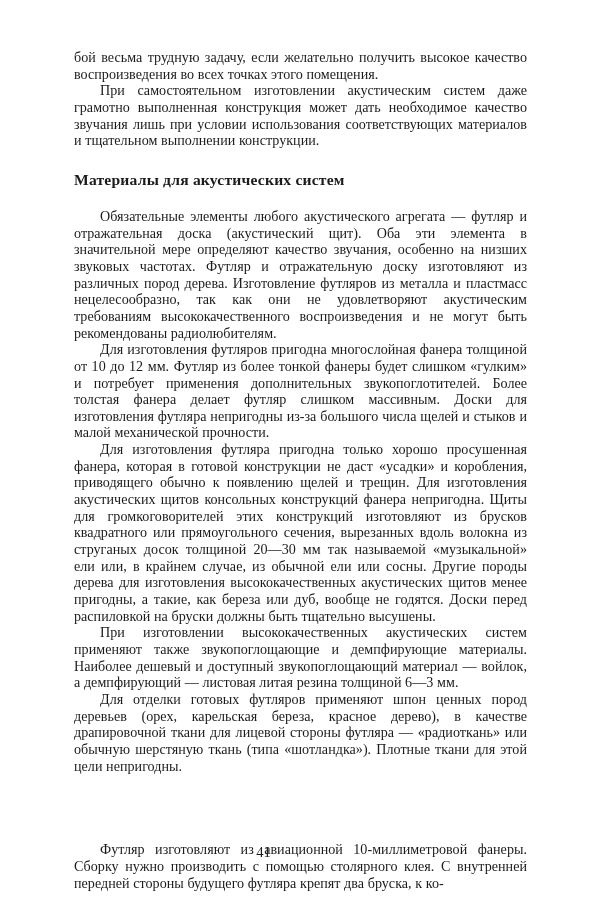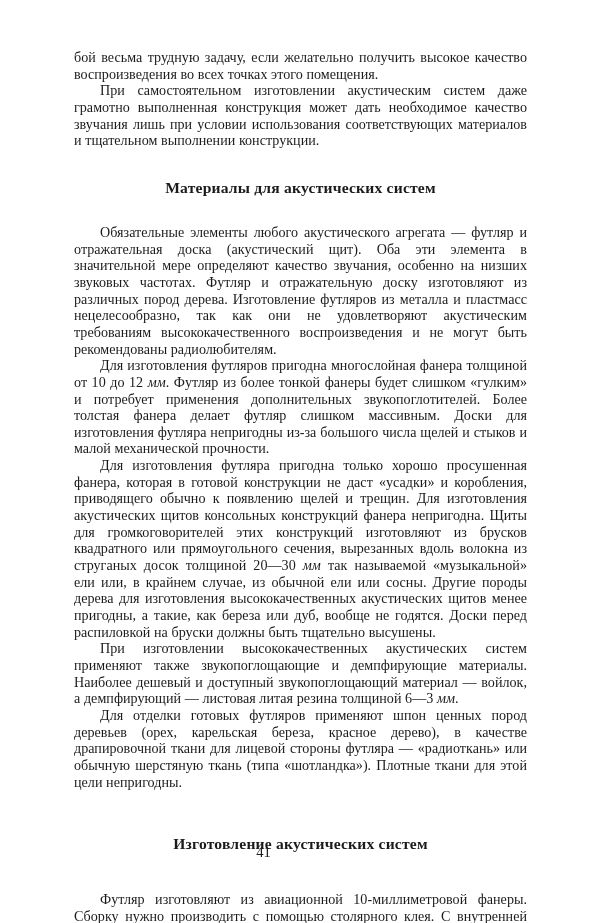--- a/index.html
+++ b/index.html
@@ -45,28 +45,27 @@
     letter-spacing: 0.02px;
     word-spacing: 0.1px;
     hyphens: manual;
   }
 
   p.para.noindent {
     text-indent: 0;
   }
 
   .unit {
-    font-style: italic;
     margin-top: 33px;
   }
 
   h2.heading {
-    margin: 8px;
+    margin: 0;
     padding: 0;
-    text-align: center;
+    text-align: left;
     font-size: 15.6px;
     font-weight: bold;
     line-height: 18px;
     letter-spacing: 0.2px;
   }
 
   
   .gap-before-h1 { height: 22px; }
   .gap-after-h1  { height: 19px; }
   .gap-before-h2 { height: 37px; }
@@ -105,21 +104,20 @@
     <p class="para"><span>Для изготовления футляров пригодна многослойная фанера толщиной от 10 до 12 </span><span class="unit">мм</span><span>. Футляр из более тонкой фанеры будет слишком «гулким» и потребует применения дополнительных звукопоглотителей. Более толстая фанера делает футляр слишком массивным. Доски для изготовления футляра непригодны из-за большого числа щелей и стыков и малой механической прочности.</span></p>
 
     <p class="para"><span>Для изготовления футляра пригодна только хорошо просушенная фанера, которая в готовой конструкции не даст «усадки» и коробления, приводящего обычно к появлению щелей и трещин. Для изготовления акустических щитов консольных конструкций фанера непригодна. Щиты для громкоговорителей этих конструкций изготовляют из брусков квадратного или прямоугольного сечения, вырезанных вдоль волокна из струганых досок толщиной 20—30 </span><span class="unit">мм</span><span> так называемой «музыкальной» ели или, в крайнем случае, из обычной ели или сосны. Другие породы дерева для изготовления высококачественных акустических щитов менее пригодны, а такие, как береза или дуб, вообще не годятся. Доски перед распиловкой на бруски должны быть тщательно высушены.</span></p>
 
     <p class="para"><span>При изготовлении высококачественных акустических систем применяют также звукопоглощающие и демпфирующие материалы. Наиболее дешевый и доступный звукопоглощающий материал — войлок, а демпфирующий — листовая литая резина толщиной 6—3 </span><span class="unit">мм</span><span>.</span></p>
 
     <p class="para">Для отделки готовых футляров применяют шпон ценных пород деревьев (орех, карельская береза, красное дерево), в качестве драпировочной ткани для лицевой стороны футляра — «радиоткань» или обычную шерстяную ткань (типа «шотландка»). Плотные ткани для этой цели непригодны.</p>
 
     <div class="gap-before-h2"></div>
 
-    <h2 class="heading">Изготовление акустических систем</h2>
 
     <div class="gap-after-h2"></div>
 
 
     <p class="para">Футляр изготовляют из авиационной 10-миллиметровой фанеры. Сборку нужно производить с помощью столярного клея. С внутренней передней стороны будущего футляра крепят два бруска, к ко-</p>
 
   </div>
 
   <div id="folio">41</div>
 

